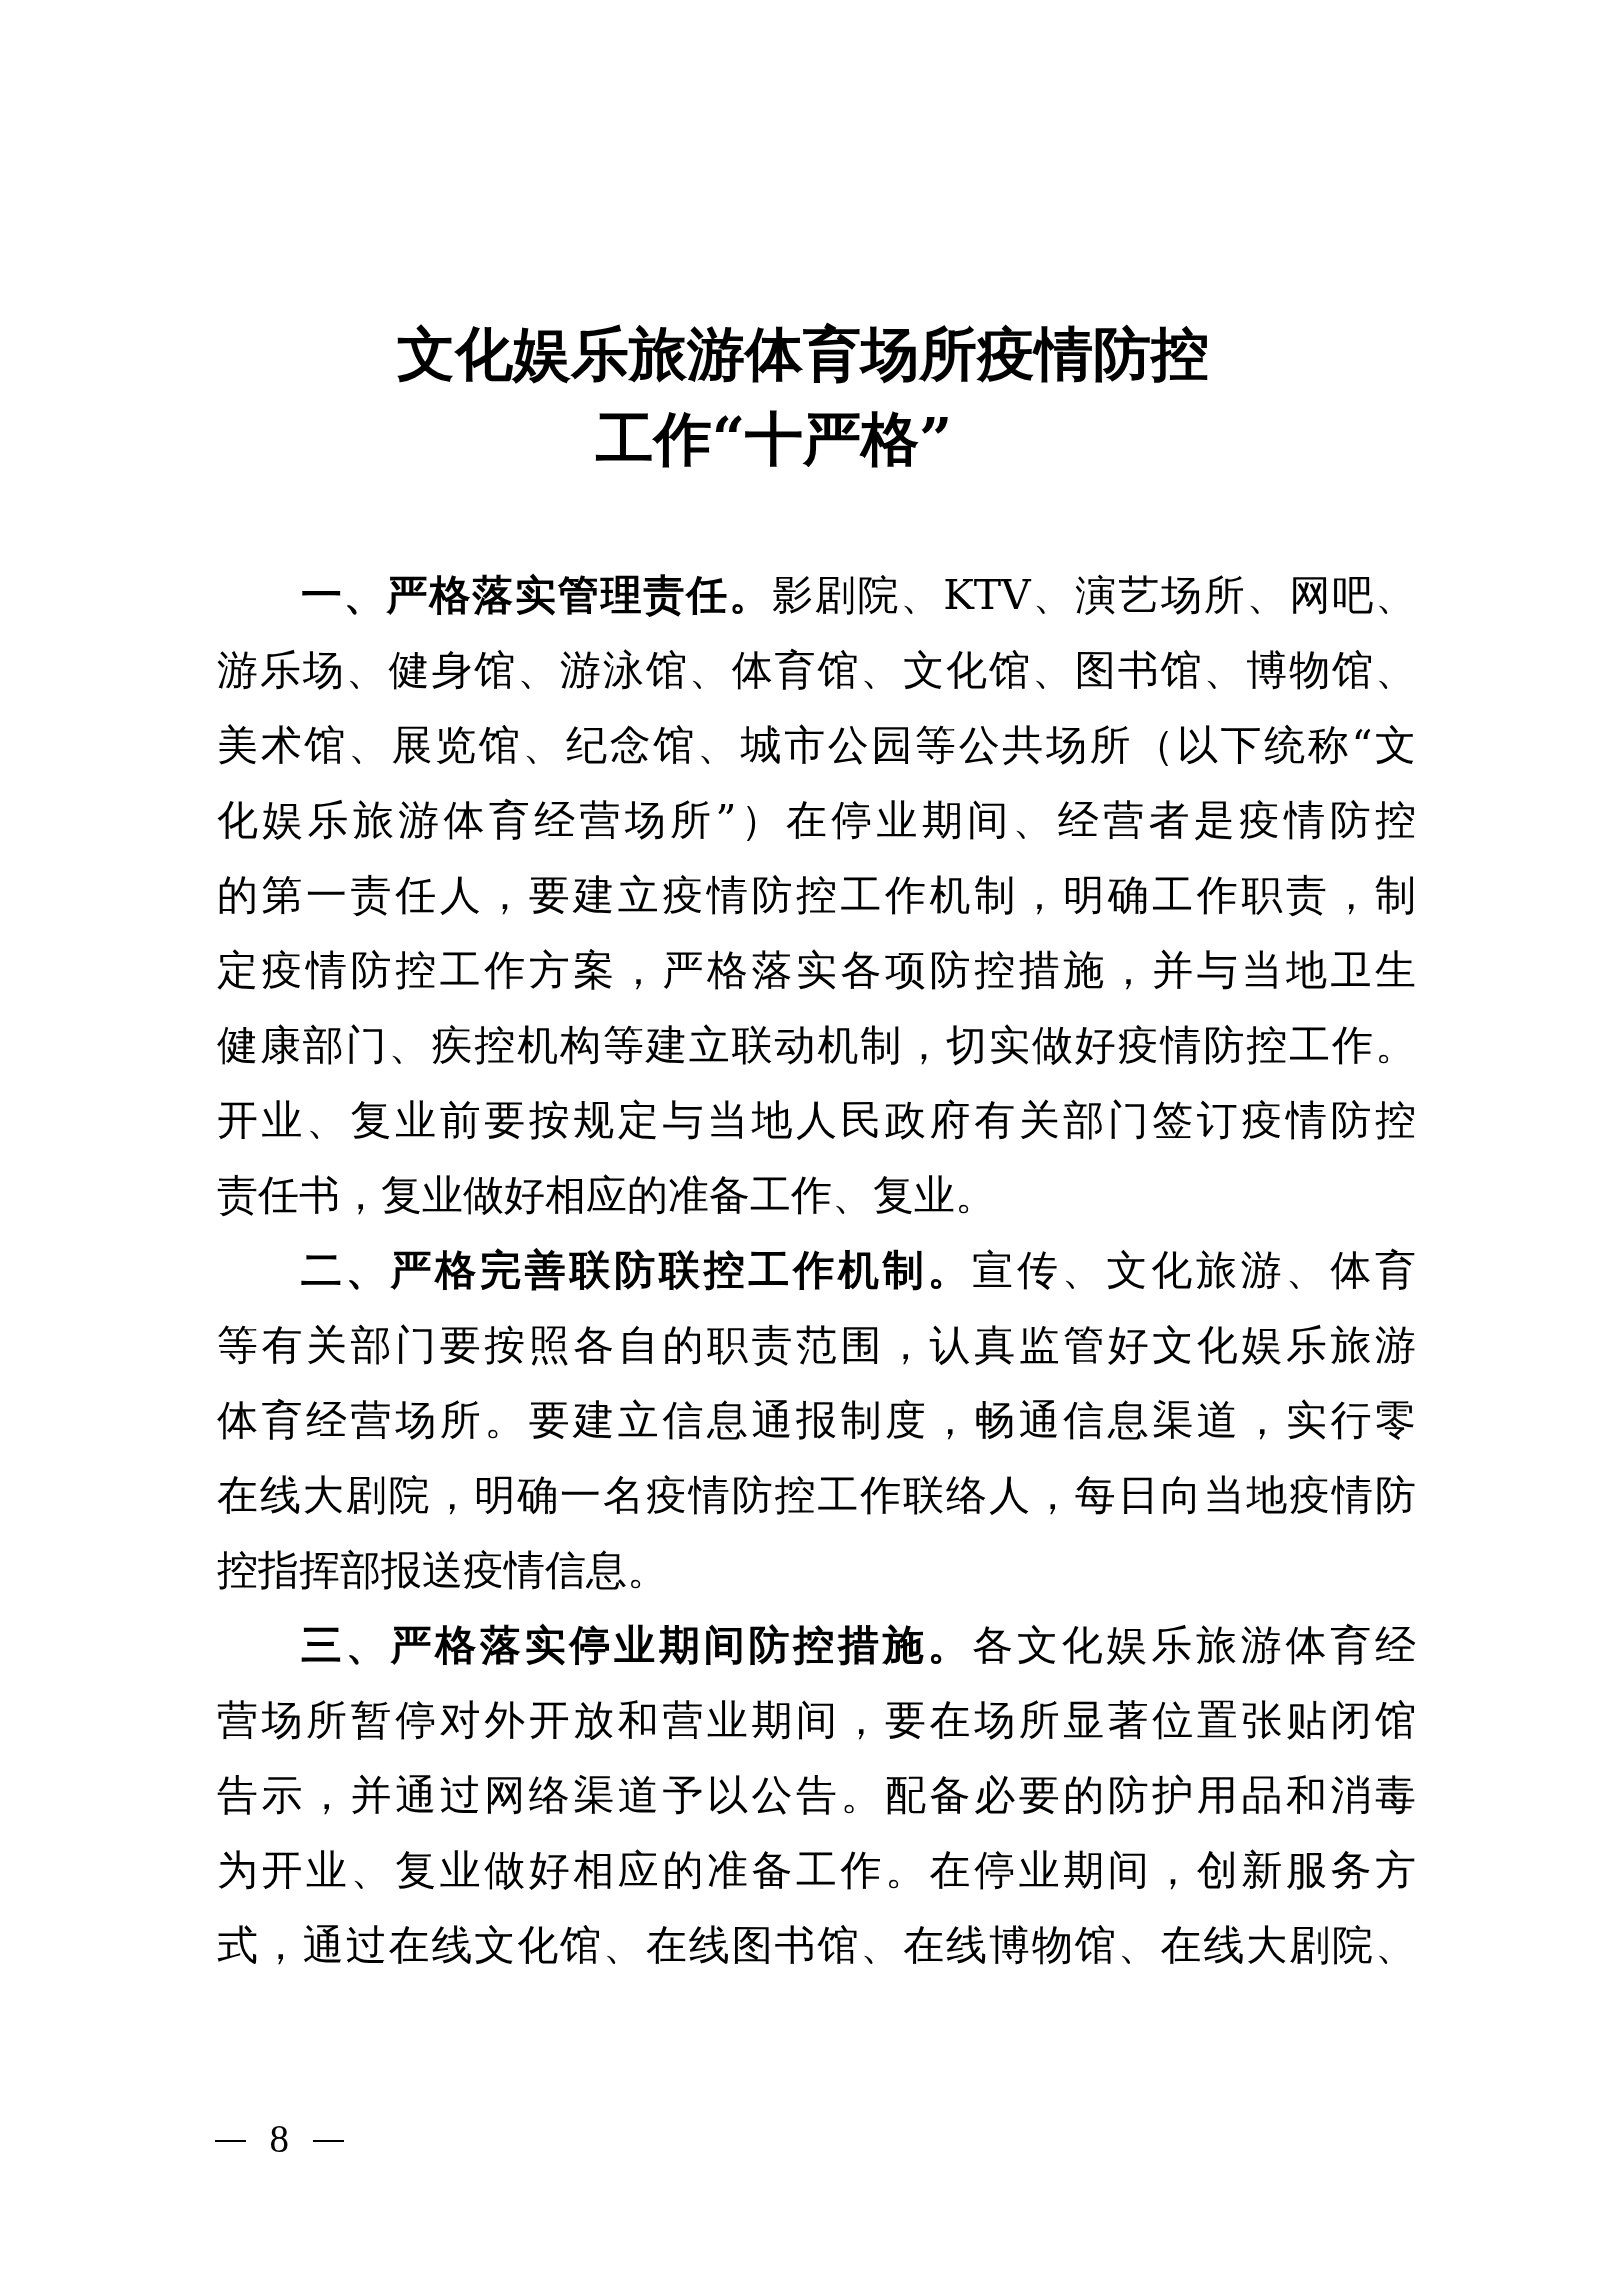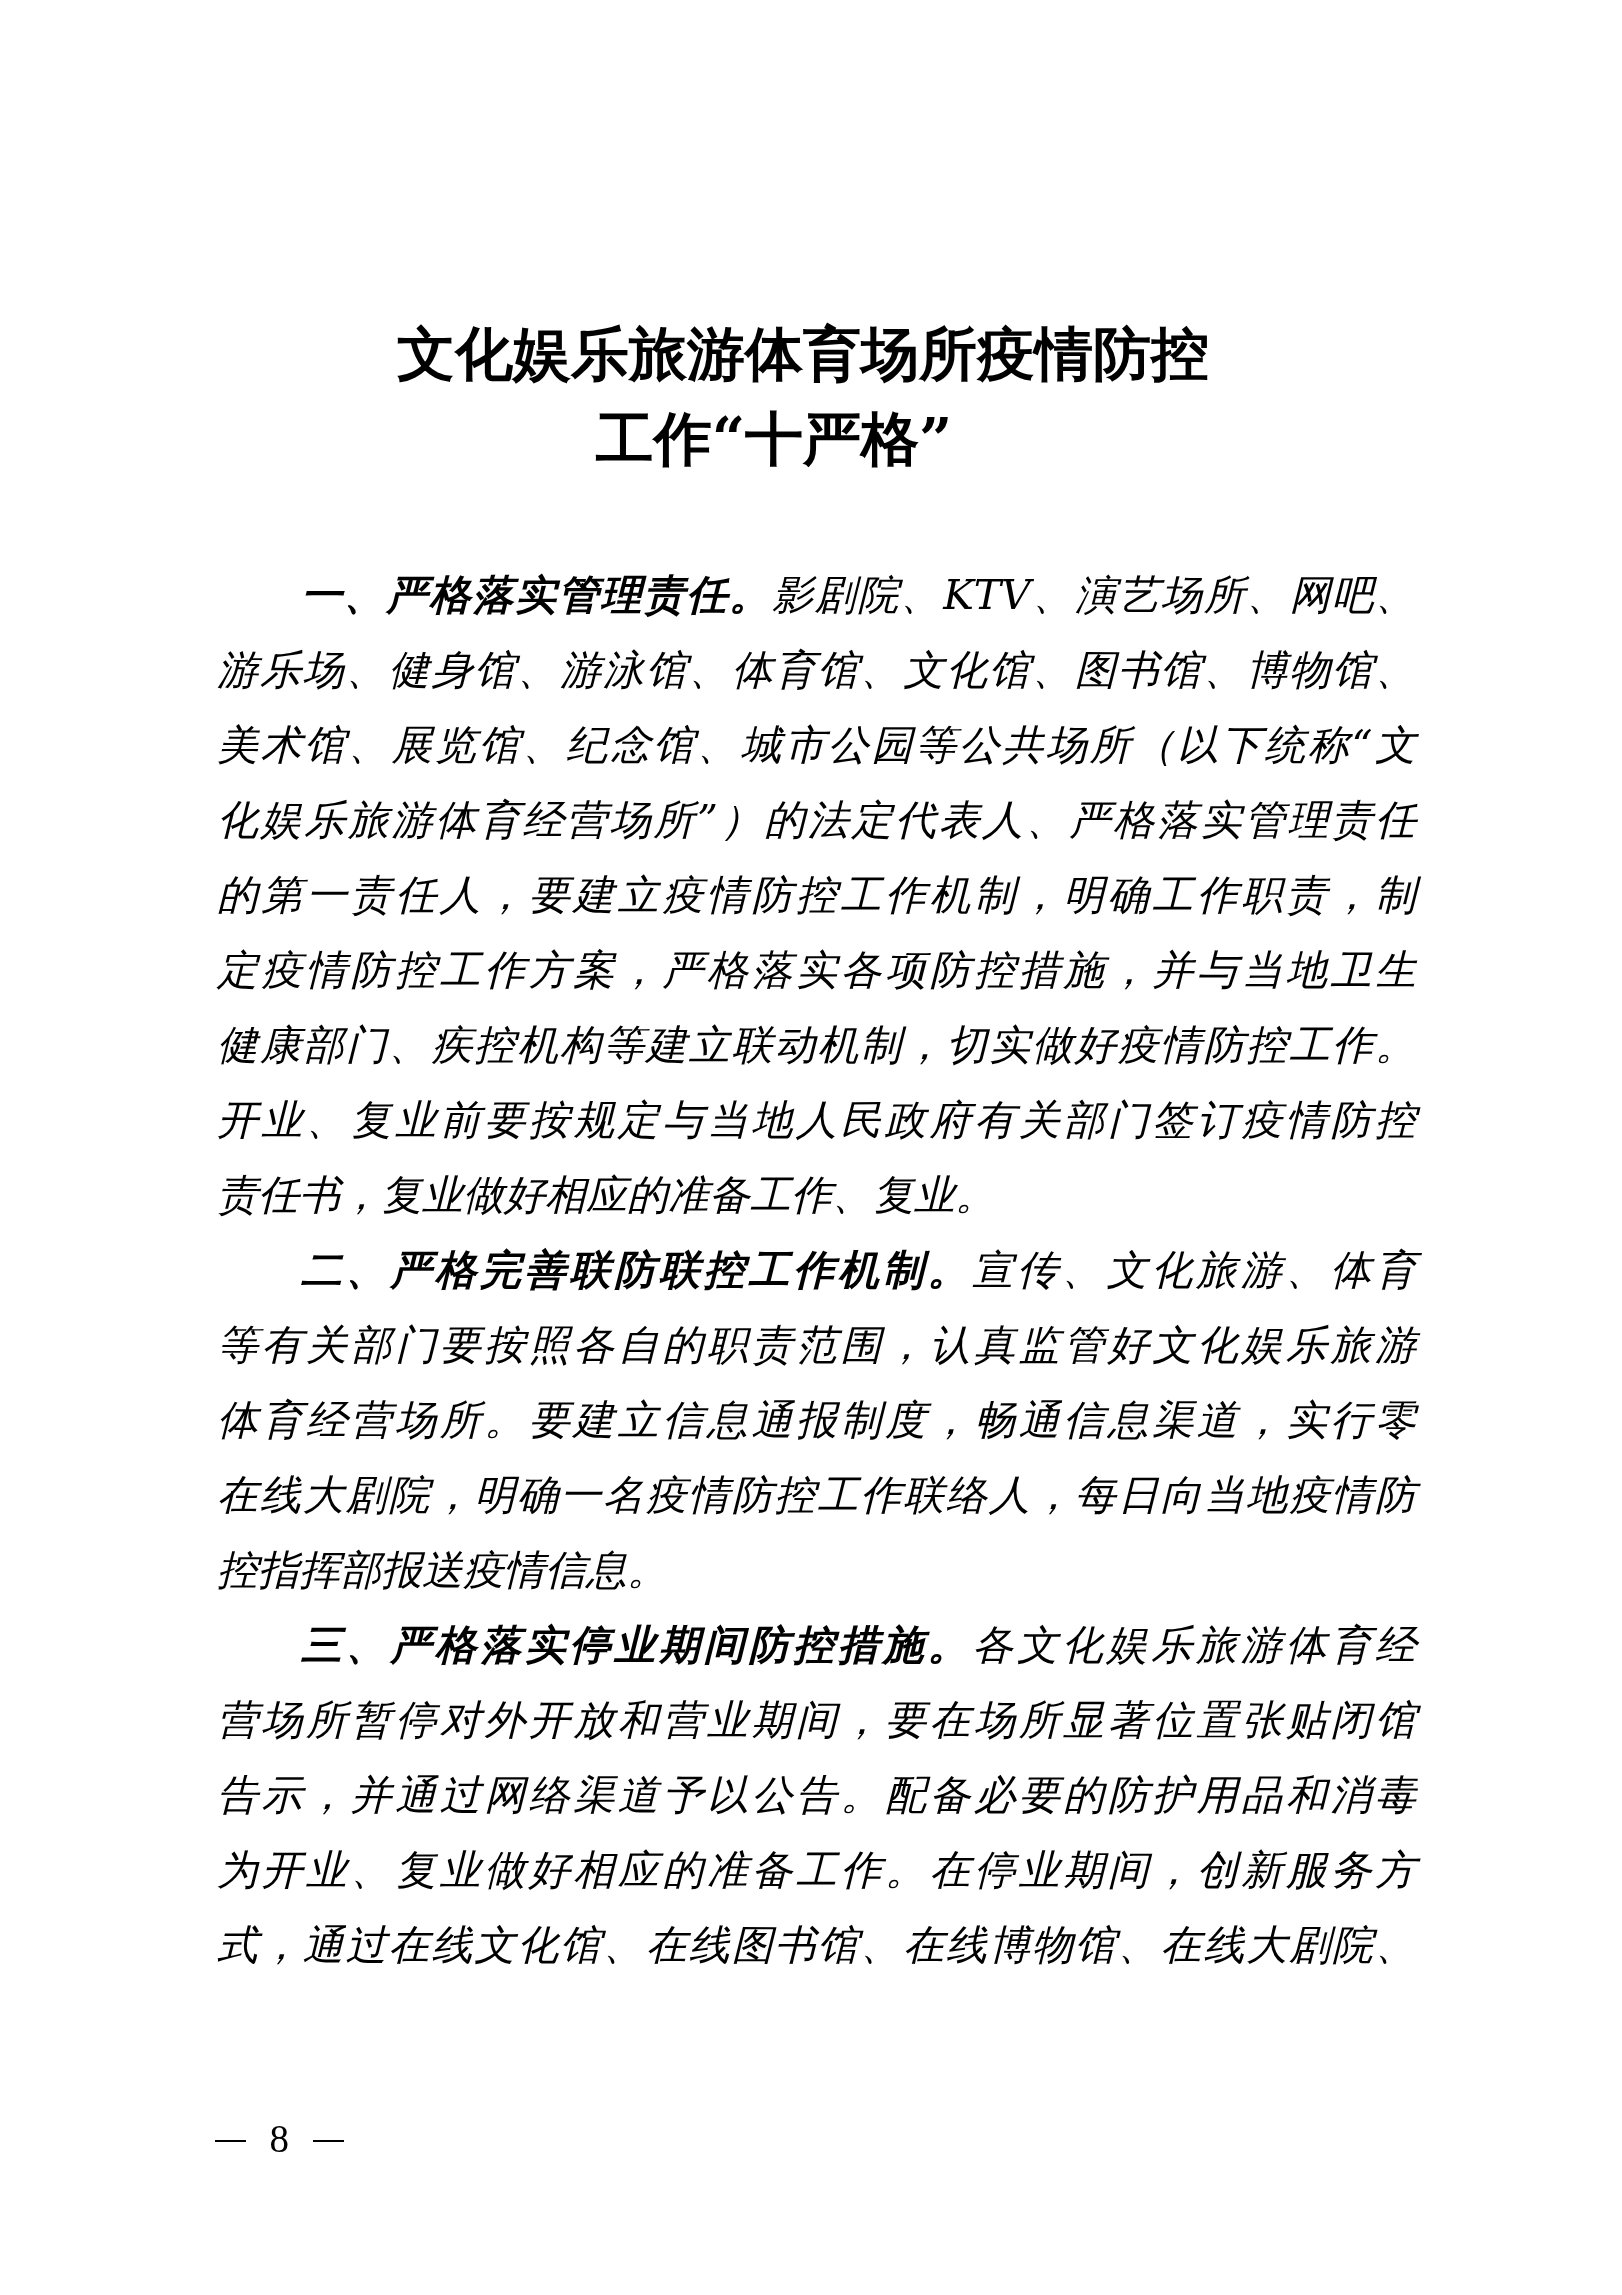--- a/index.html
+++ b/index.html
@@ -10,21 +10,21 @@
       font-size: 58px; line-height: 1;
     }
     .title.l1 { top: 325px; left: -7.9px; }
     .title.l2 { top: 410px; left: -37px; }
     .body {
       position: absolute; left: 217px; top: 558px; width: 1199px;
       font-family: "DejaVu Serif", "Liberation Serif", serif; font-size: 41px;
     }
     .line {
       height: 75px; line-height: 75px; white-space: nowrap;
-      text-align: justify; text-align-last: justify; font-style: italic;
+      text-align: justify; text-align-last: justify;
     }
     .line.last { text-align-last: left; }
     .line.indent { padding-left: 84px; }
     .heading { font-family: "DejaVu Sans", "Liberation Sans", sans-serif; font-weight: bold; }
     .page-num {
       position: absolute; left: 215px; top: 2119px;
       font-family: "Liberation Serif", "DejaVu Serif", serif; font-size: 39px;
       line-height: 1; white-space: nowrap;
     }
     .page-num .dash { display: inline-block; width: 31px; height: 2.6px; background: #000; vertical-align: middle; margin-top: -3.9px; }
@@ -34,21 +34,21 @@
 <body>
 
 <div class="title l1">文化娱乐旅游体育场所疫情防控</div>
 <div class="title l2">工作“十严格”</div>
 
 <div class="body">
 
   <div class="line indent"><span class="heading">一、严格落实管理责任。</span><span>影剧院、KTV、演艺场所、网吧、</span></div>
   <div class="line">游乐场、健身馆、游泳馆、体育馆、文化馆、图书馆、博物馆、</div>
   <div class="line">美术馆、展览馆、纪念馆、城市公园等公共场所（以下统称“文</div>
-  <div class="line">化娱乐旅游体育经营场所”）的法定代表人、严格落实管理责任</div>
+  <div class="line">化娱乐旅游体育经营场所”）在停业期间、经营者是疫情防控</div>
   <div class="line">的第一责任人，要建立疫情防控工作机制，明确工作职责，制</div>
   <div class="line">定疫情防控工作方案，严格落实各项防控措施，并与当地卫生</div>
   <div class="line">健康部门、疾控机构等建立联动机制，切实做好疫情防控工作。</div>
   <div class="line">开业、复业前要按规定与当地人民政府有关部门签订疫情防控</div>
   <div class="line last">责任书，复业做好相应的准备工作、复业。</div>
 
   <div class="line indent"><span class="heading">二、严格完善联防联控工作机制。</span><span>宣传、文化旅游、体育</span></div>
   <div class="line">等有关部门要按照各自的职责范围，认真监管好文化娱乐旅游</div>
   <div class="line">体育经营场所。要建立信息通报制度，畅通信息渠道，实行零</div>
   <div class="line">在线大剧院，明确一名疫情防控工作联络人，每日向当地疫情防</div>

